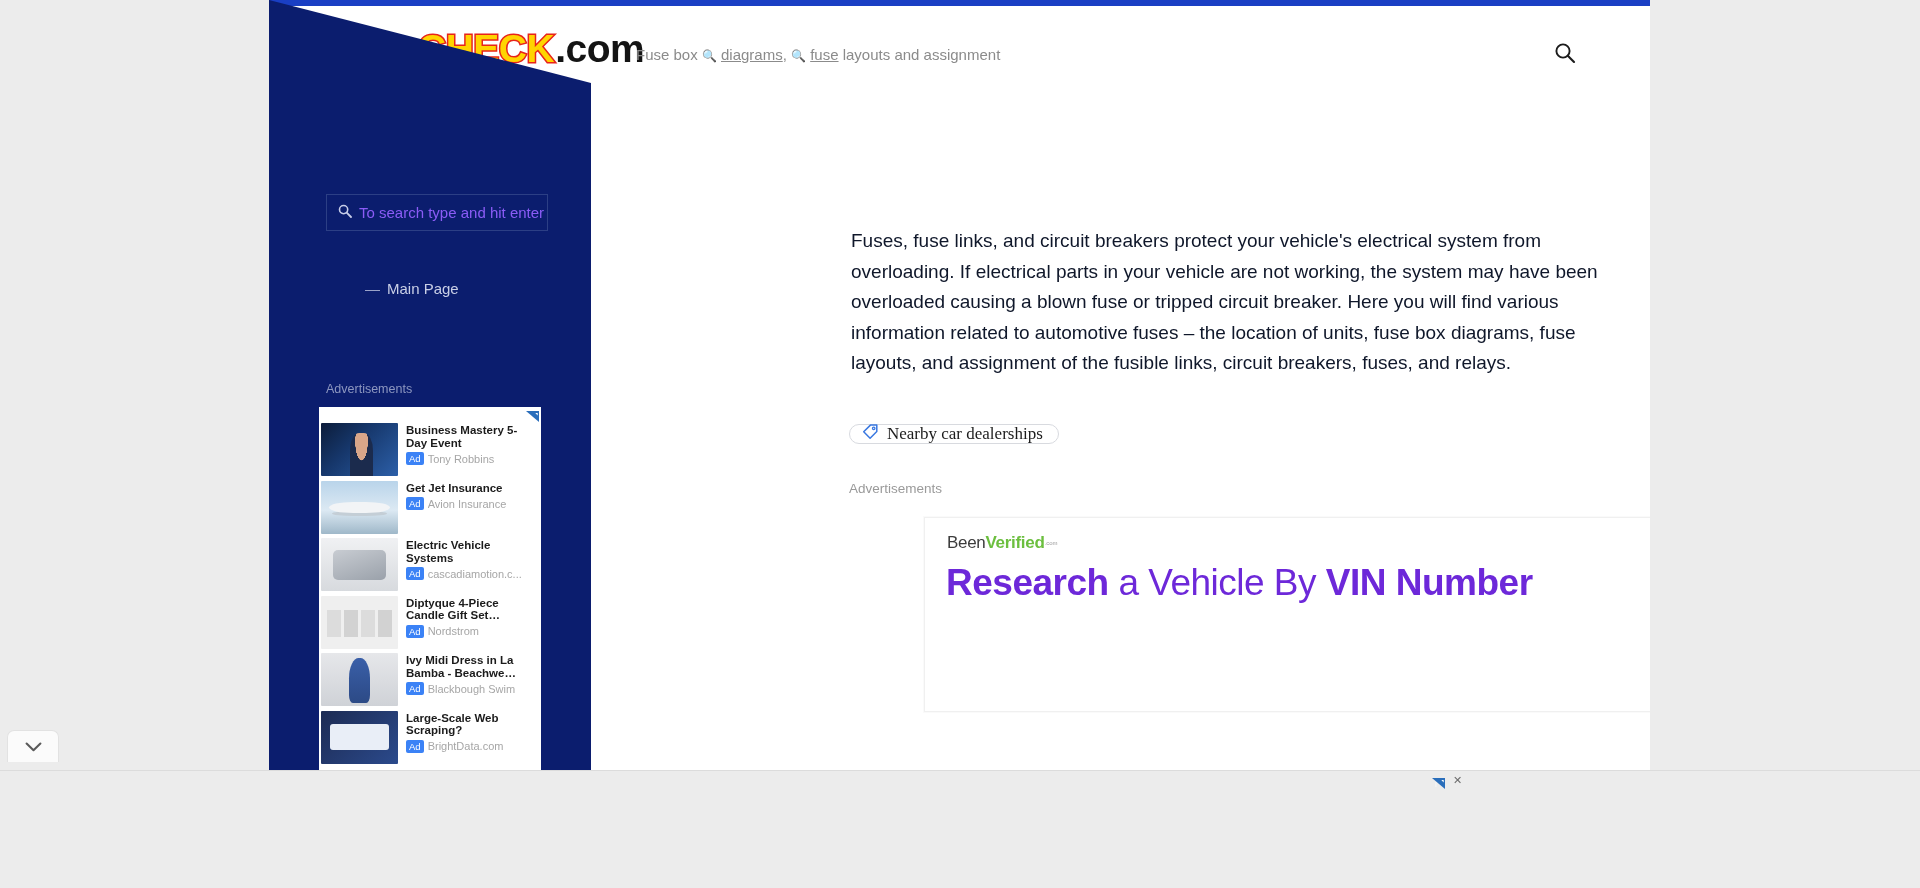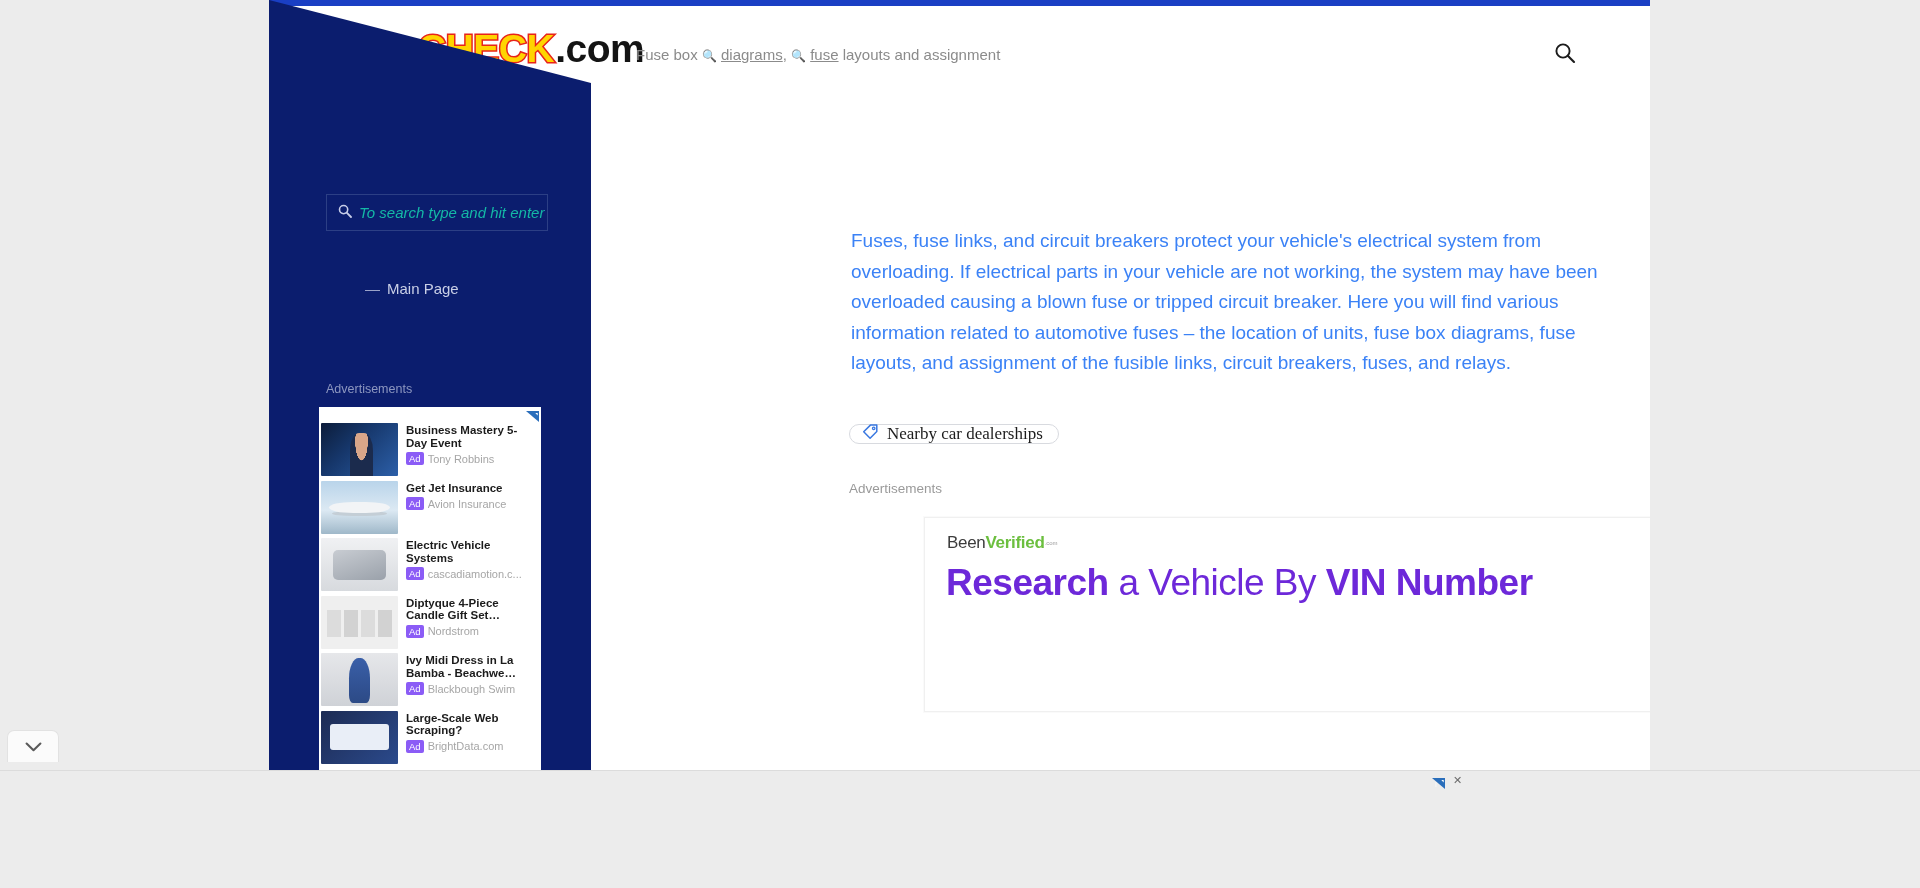--- a/index.html
+++ b/index.html
@@ -62,21 +62,21 @@
     clip-path: polygon(0 0, 0 100%, 322px 100%, 322px 83px, 0 0);
   }
 
   #sidebar-search {
     position: absolute; left: 57px; top: 194px; width: 222px; height: 37px;
     border: 1px solid #2c3f85; background: transparent;
     display: flex; align-items: center; gap: 7px; padding: 0 11px;
     cursor: text;
   }
   #sidebar-search .si { color: #c7cde8; font-size: 14px; }
-  #sidebar-search .st { color: #14b8a6; font-size: 15px; white-space: nowrap; font-style: italic; }
+  #sidebar-search .st { color: #8b5cf6; font-size: 15px; white-space: nowrap; }
 
   #main-page-link {
     position: absolute; left: 57px; top: 280px;
     color: #c9cfe6; font-size: 15px; white-space: nowrap; cursor: pointer; margin-left: 39px;
   }
   #main-page-link .dash { color: #9aa3c9; margin-right: 7px; }
 
   #sidebar-ads-label {
     position: absolute; left: 57px; top: 382px;
     color: #8d97c0; font-size: 12.5px;
@@ -96,21 +96,21 @@
     width: 77px; height: 53px; flex: 0 0 77px; border-radius: 1px;
     background: #cfd4da; overflow: hidden; position: relative;
   }
   .ad-copy { flex: 1; min-width: 0; padding-top: 1px; }
   .ad-title {
     font-size: 11.5px; font-weight: bold; color: #1b1b1b; line-height: 12.6px;
     overflow: hidden; display: -webkit-box; -webkit-line-clamp: 2; -webkit-box-orient: vertical;
   }
   .ad-src { display: flex; align-items: center; gap: 4px; margin-top: 3px; }
   .ad-badge {
-    font-size: 9.5px; color: #ffffff; background: #8b5cf6;
+    font-size: 9.5px; color: #ffffff; background: #3b82f6;
     padding: 0 3px; border-radius: 2px; line-height: 13px;
   }
   .ad-adv { font-size: 11px; color: #a6a6a6; white-space: nowrap; overflow: hidden; text-overflow: ellipsis; }
 
   
   .th-robbins { background: linear-gradient(135deg,#0c1c3a 0%,#16376b 40%,#2c5fa8 100%); }
   .th-robbins::after {
     content:""; position:absolute; left:38%; top:18%; width:30%; height:82%;
     background: radial-gradient(ellipse at 50% 20%, #d9a689 0 38%, #1b2b4d 39% 100%);
     border-radius: 40% 40% 0 0;
@@ -140,21 +140,21 @@
   .th-data::after {
     content:""; position:absolute; left:12%; top:26%; width:76%; height:48%;
     background:#e9eef7; border-radius:3px;
   }
 
   
   #content { position: absolute; left: 322px; top: 79px; width: 1059px; height: 691px; }
 
   #intro-paragraph {
     position: absolute; left: 260px; top: 147px; width: 765px;
-    font-size: 19px; line-height: 30.5px; color: #3b82f6;
+    font-size: 19px; line-height: 30.5px; color: #0f172a;
   }
 
   #tag-chip {
     position: absolute; left: 258px; top: 345px;
     display: inline-flex; align-items: center; gap: 8px;
     height: 20px; padding: 0 15px 0 12px;
     border: 1px solid #d8dadf; border-radius: 16px; background: #fff;
     font-family: "Liberation Serif", serif; font-size: 17px; color: #1c1c1c;
     cursor: pointer; white-space: nowrap;
   }

